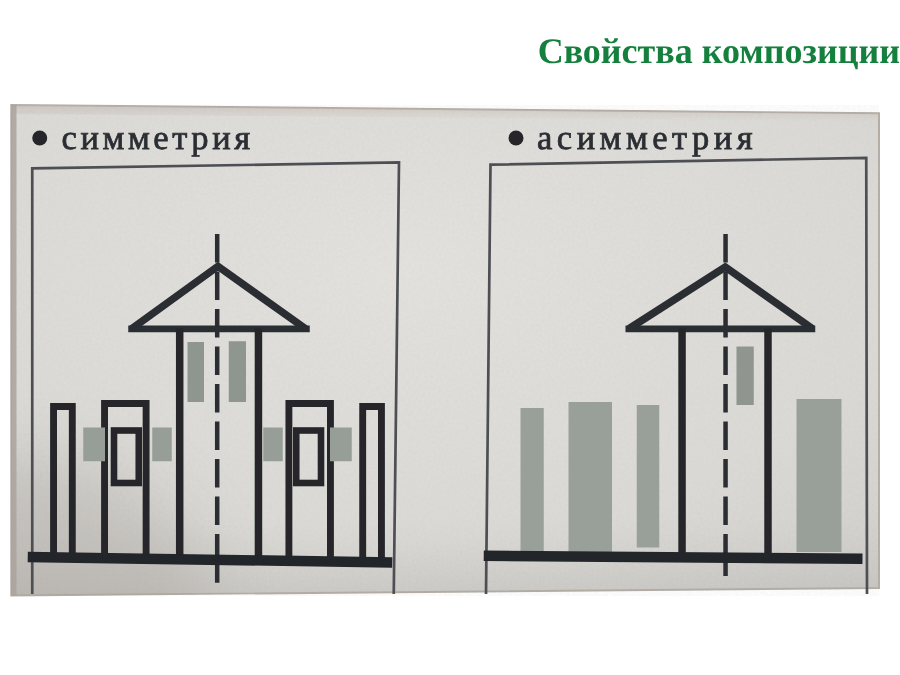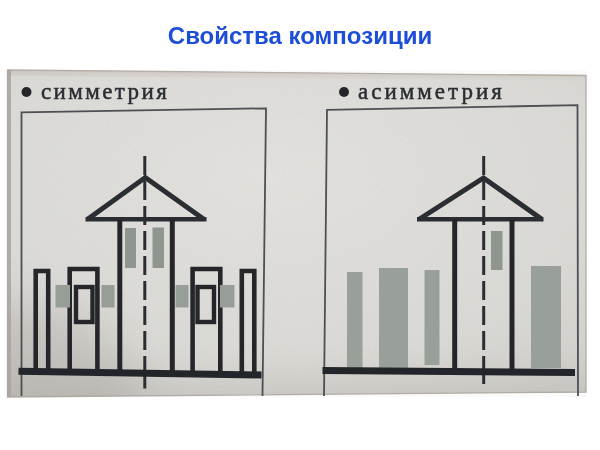--- a/index.html
+++ b/index.html
@@ -1,18 +1,18 @@
 <!DOCTYPE html>
 <html><head>
 <meta charset="utf-8">
 <style>
   html,body{margin:0;padding:0;background:#ffffff;width:600px;height:450px;overflow:hidden;}
   #page{position:relative;width:600px;height:450px;font-family:"Liberation Sans",sans-serif;}
-  #title{position:absolute;left:0;top:22px;width:600px;text-align:center;
-         font-family:Liberation Sans, sans-serif;font-weight:bold;font-size:24px;color:#1d4ed8;}
+  #title{position:absolute;left:0;top:22px;width:600px;text-align:right;
+         font-family:Liberation Serif, serif;font-weight:bold;font-size:24px;color:#15803d;}
 </style>
 </head>
 <body>
 <div id="page">
 
 <div id="title">Свойства композиции</div>
 <svg width="600" height="450" viewBox="0 0 600 450" style="position:absolute;left:0;top:0;" xmlns="http://www.w3.org/2000/svg">
   <defs>
     <radialGradient id="pbg" cx="0.45" cy="0.33" r="0.95">
       <stop offset="0" stop-color="#e5e4e0"></stop>

